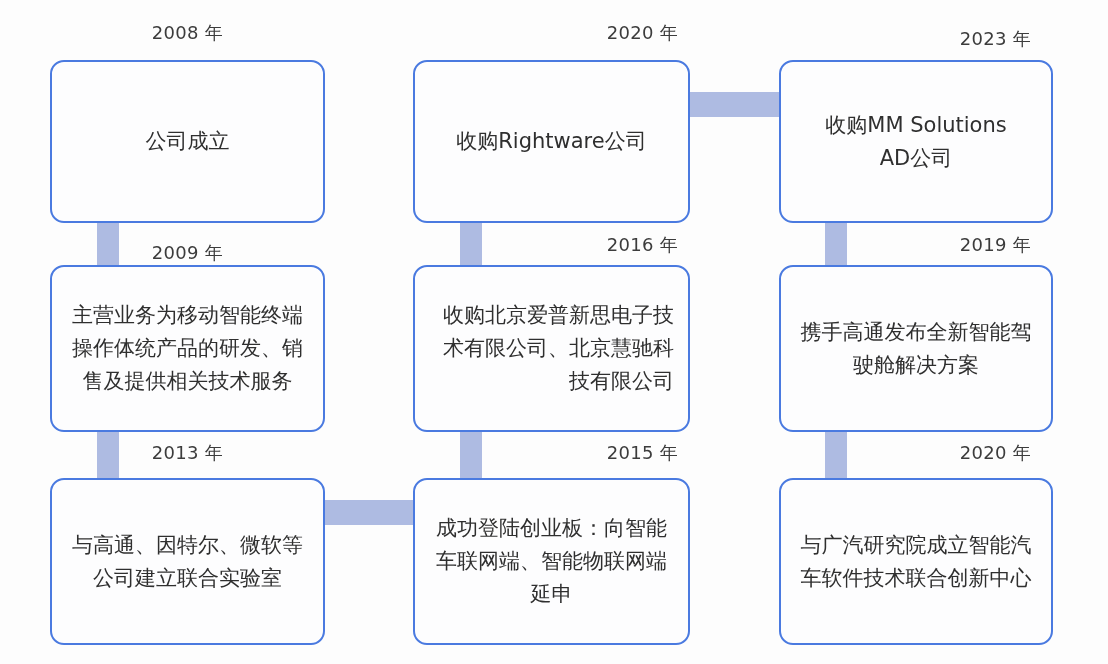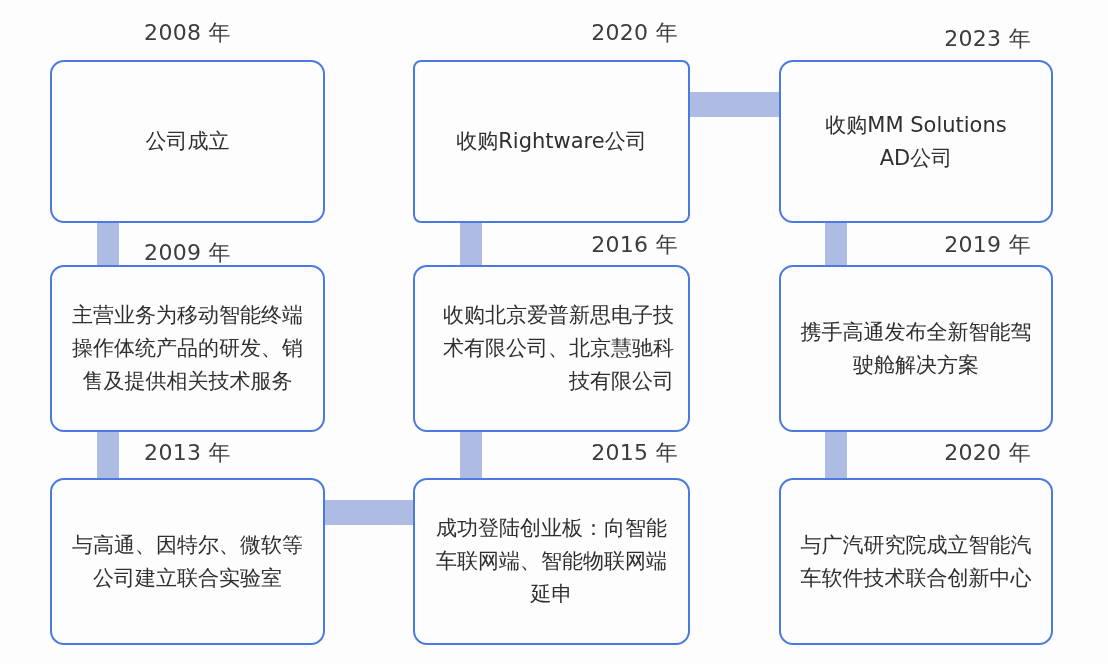--- a/index.html
+++ b/index.html
@@ -26,21 +26,21 @@
   
   .connector {
     position: absolute;
     background: #aebbe2;
     z-index: 1;
   }
 
   
   .year-label {
     position: absolute;
-    font-size: 22px;
+    font-size: 18px;
     line-height: 22px;
     color: #3c3c3c;
     letter-spacing: 0.3px;
     white-space: nowrap;
     z-index: 3;
   }
   .year-label.center { text-align: center; }
   .year-label.right  { text-align: right; }
 
   
@@ -89,21 +89,21 @@
   <div class="node" style="left:50px; top:265px; width:275px; height:167px;">
     <div class="node-text">主营业务为移动智能终端操作体统产品的研发、销售及提供相关技术服务</div>
   </div>
 
   <div class="year-label center" style="left:50px; top:442px; width:275px;">2013 年</div>
   <div class="node" style="left:50px; top:478px; width:275px; height:167px;">
     <div class="node-text">与高通、因特尔、微软等公司建立联合实验室</div>
   </div>
 
   <div class="year-label right" style="left:413px; top:22px; width:265px;">2020 年</div>
-  <div class="node" style="left:413px; top:60px; width:277px; height:163px;border-radius:8px;">
+  <div class="node" style="left:413px; top:60px; width:277px; height:163px;">
     <div class="node-text">收购Rightware公司</div>
   </div>
 
   <div class="year-label right" style="left:413px; top:234px; width:265px;">2016 年</div>
   <div class="node" style="left:413px; top:265px; width:277px; height:167px;">
     <div class="node-text left">收购北京爱普新思电子技术有限公司、北京慧驰科技有限公司</div>
   </div>
 
   <div class="year-label right" style="left:413px; top:442px; width:265px;">2015 年</div>
   <div class="node" style="left:413px; top:478px; width:277px; height:167px;">

